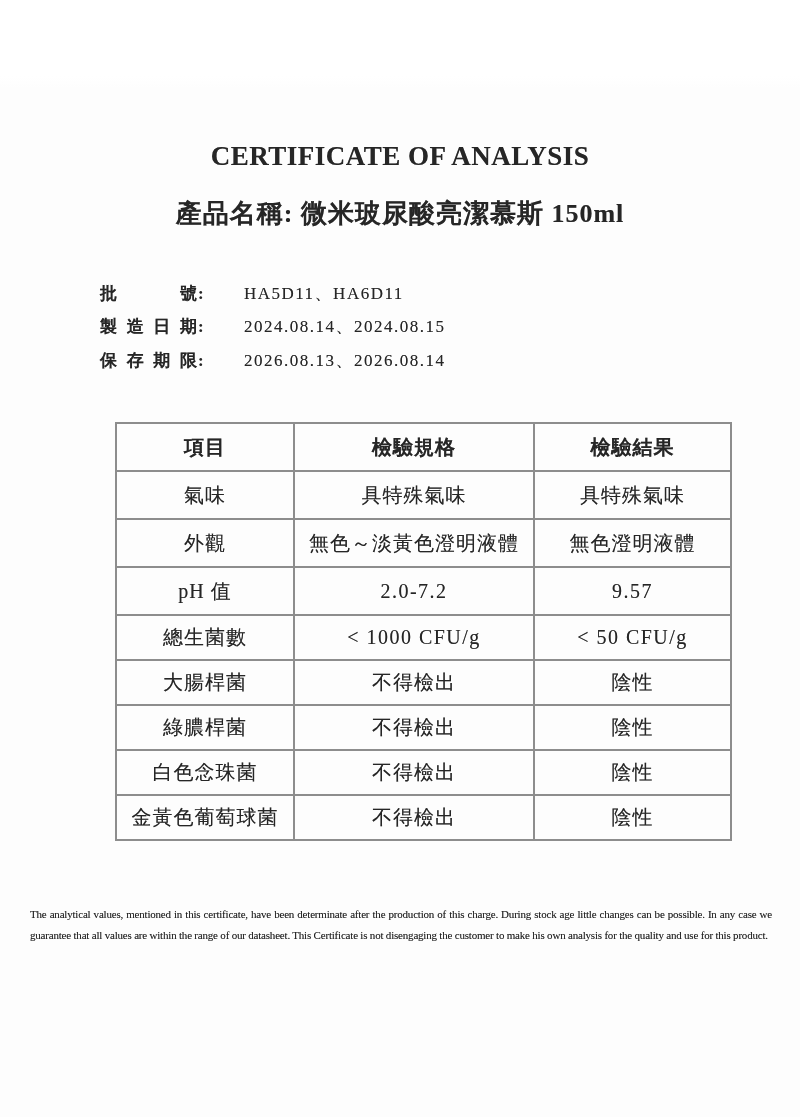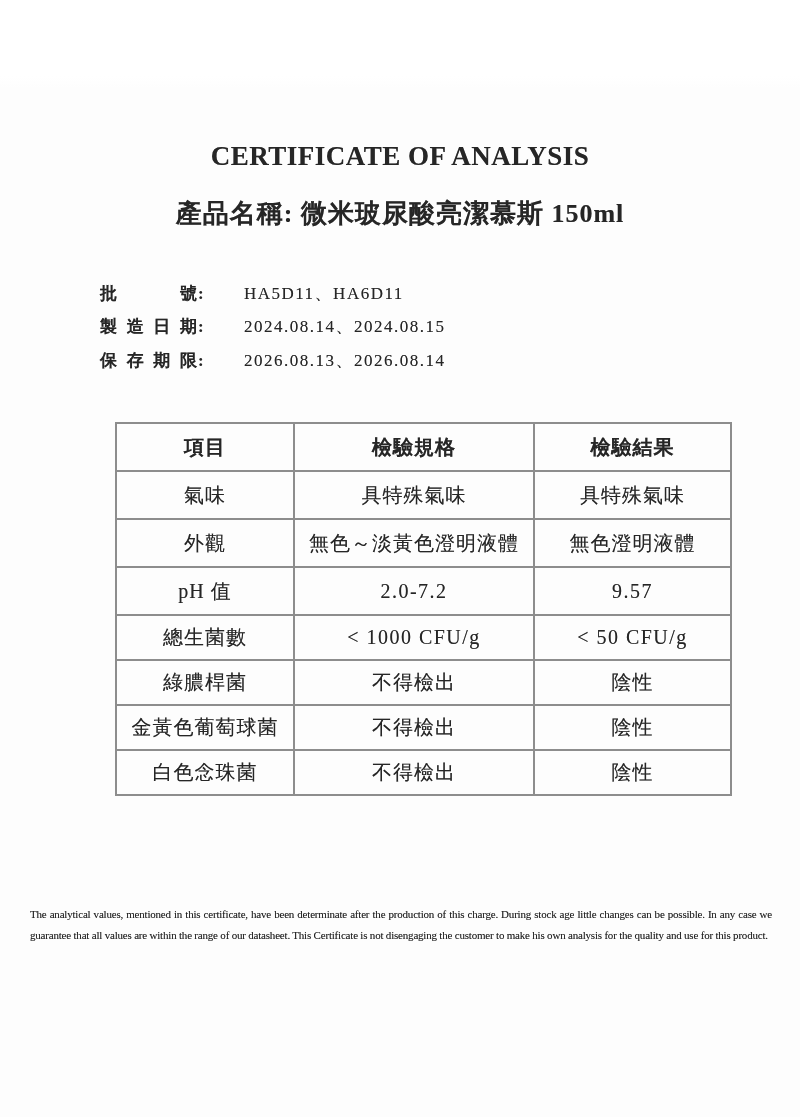--- a/index.html
+++ b/index.html
@@ -176,31 +176,36 @@
         <td>pH 值</td>
         <td class="num">2.0-7.2</td>
         <td class="num">9.57</td>
       </tr>
       <tr>
         <td>總生菌數</td>
         <td class="num">&lt; 1000 CFU/g</td>
         <td class="num">&lt; 50 CFU/g</td>
       </tr>
       <tr>
+        <td>大腸桿菌</td>
+        <td>不得檢出</td>
+        <td>陰性</td>
+      </tr>
+      <tr>
         <td>綠膿桿菌</td>
         <td>不得檢出</td>
         <td>陰性</td>
       </tr>
       <tr>
+        <td>白色念珠菌</td>
+        <td>不得檢出</td>
+        <td>陰性</td>
+      </tr>
+      <tr>
         <td>金黃色葡萄球菌</td>
-        <td>不得檢出</td>
-        <td>陰性</td>
-      </tr>
-      <tr>
-        <td>白色念珠菌</td>
         <td>不得檢出</td>
         <td>陰性</td>
       </tr>
     </tbody>
   </table>
 
   <p class="footer-note">The analytical values, mentioned in this certificate, have been determinate after the production of this charge. During stock age little changes can be possible. In any case we guarantee that all values are within the range of our datasheet. This Certificate is not disengaging the customer to make his own analysis for the quality and use for this product.</p>
 
 </div>
 

